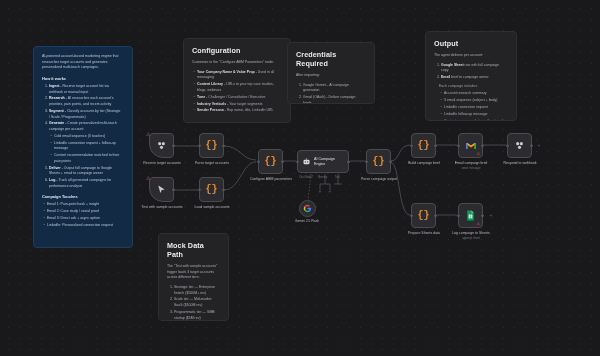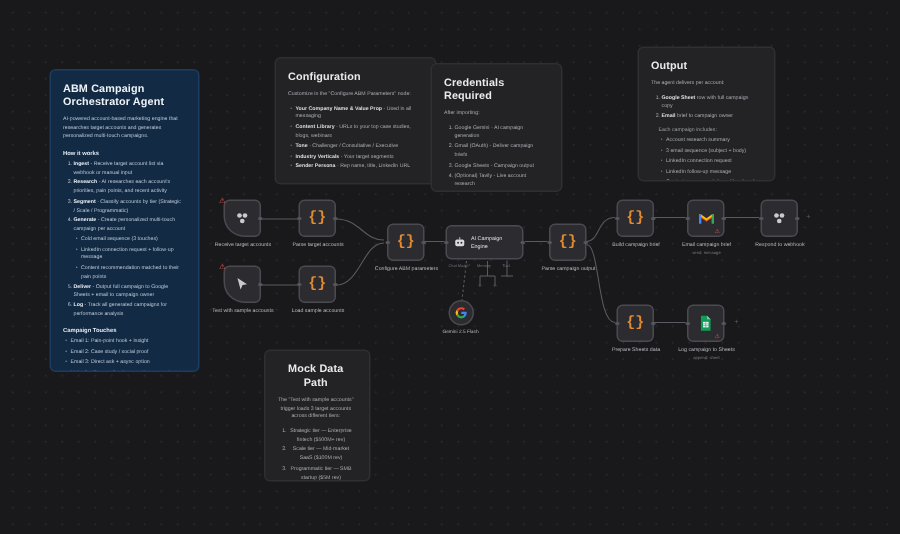--- a/index.html
+++ b/index.html
@@ -164,21 +164,20 @@
       <path d="M325,174 L325,184"></path>
       <path d="M320,184 L330,184"></path>
       <path d="M320,184 L320,190"></path>
       <path d="M330,184 L330,190"></path>
       <path d="M338,174 L338,184"></path>
       <path d="M334,184 L342,184"></path>
     </g>
   </svg>
 
   <div class="note blue" style="left:33px; top:46px; width:100px; height:202px;">
-    <h2>ABM Campaign Orchestrator Agent</h2>
     <p>AI-powered account-based marketing engine that researches target accounts and generates personalized multi-touch campaigns.</p>
     <div class="sub">How it works</div>
     <ol>
       <li><b>Ingest</b> <span>- Receive target account list via webhook or manual input</span></li>
       <li><b>Research</b> <span>- AI researches each account's priorities, pain points, and recent activity</span></li>
       <li><b>Segment</b> <span>- Classify accounts by tier (Strategic / Scale / Programmatic)</span></li>
       <li><b>Generate</b> <span>- Create personalized multi-touch campaign per account</span>
         <ul class="nested">
           <li>Cold email sequence (3 touches)</li>
           <li>LinkedIn connection request + follow-up message</li>
@@ -205,21 +204,21 @@
     <ul>
       <li><b>Your Company Name &amp; Value Prop</b> <span>- Used in all messaging</span></li>
       <li><b>Content Library</b> <span>- URLs to your top case studies, blogs, webinars</span></li>
       <li><b>Tone</b> <span>- Challenger / Consultative / Executive</span></li>
       <li><b>Industry Verticals</b> <span>- Your target segments</span></li>
       <li><b>Sender Persona</b> <span>- Rep name, title, LinkedIn URL</span></li>
     </ul>
 
   </div>
 
-  <div class="note dark" style="left:287px; top:42px; width:88px; height:86px;">
+  <div class="note dark" style="left:287px; top:42px; width:88px; height:62px;">
     <h2>Credentials Required</h2>
     <p>After importing:</p>
     <ol>
       <li>Google Gemini - AI campaign generation</li>
       <li>Gmail (OAuth) - Deliver campaign briefs</li>
       <li>Google Sheets - Campaign output</li>
       <li>(Optional) Tavily - Live account research</li>
     </ol>
     <div class="foot">Click each node with a warning icon and re-authenticate.</div>
   </div>
@@ -236,21 +235,21 @@
       <li>Account research summary</li>
       <li>3 email sequence (subject + body)</li>
       <li>LinkedIn connection request</li>
       <li>LinkedIn follow-up message</li>
       <li>Content recommendation with rationale</li>
       <li>Suggested send cadence (Day 1, 4, 9)</li>
 
     </ul>
   </div>
 
-  <div class="note dark" style="left:176px; top:233px; width:71px; height:88px;text-align:center;">
+  <div class="note dark" style="left:158px; top:233px; width:71px; height:88px;">
     <h2>Mock Data Path</h2>
     <p>The "Test with sample accounts" trigger loads 3 target accounts across different tiers:</p>
     <ol>
       <li>Strategic tier — Enterprise fintech ($500M+ rev)</li>
       <li>Scale tier — Mid-market SaaS ($100M rev)</li>
       <li>Programmatic tier — SMB startup ($5M rev)</li>
     </ol>
     <div class="foot">No credentials needed to test campaign generation.</div>
   </div>
 

